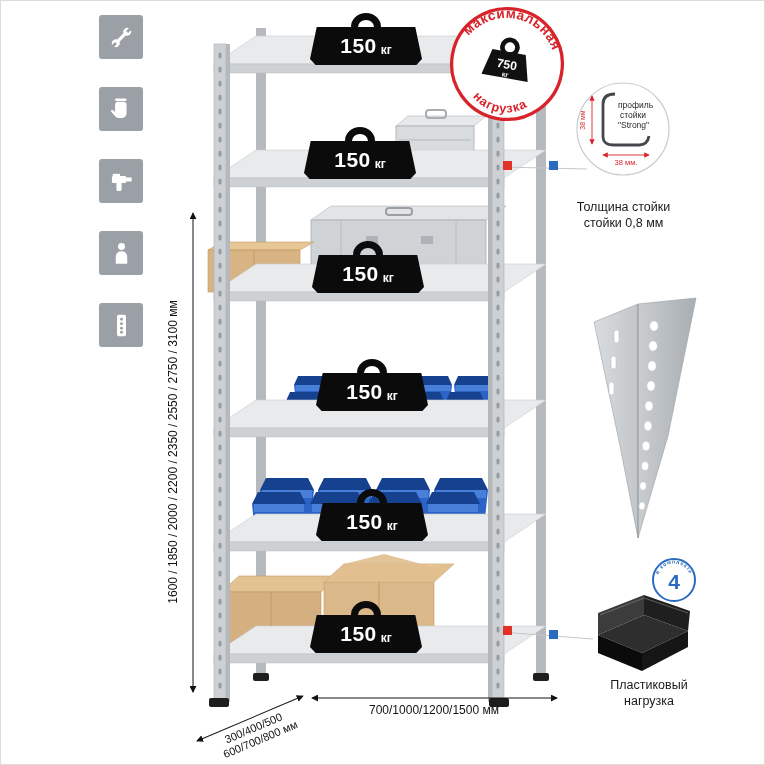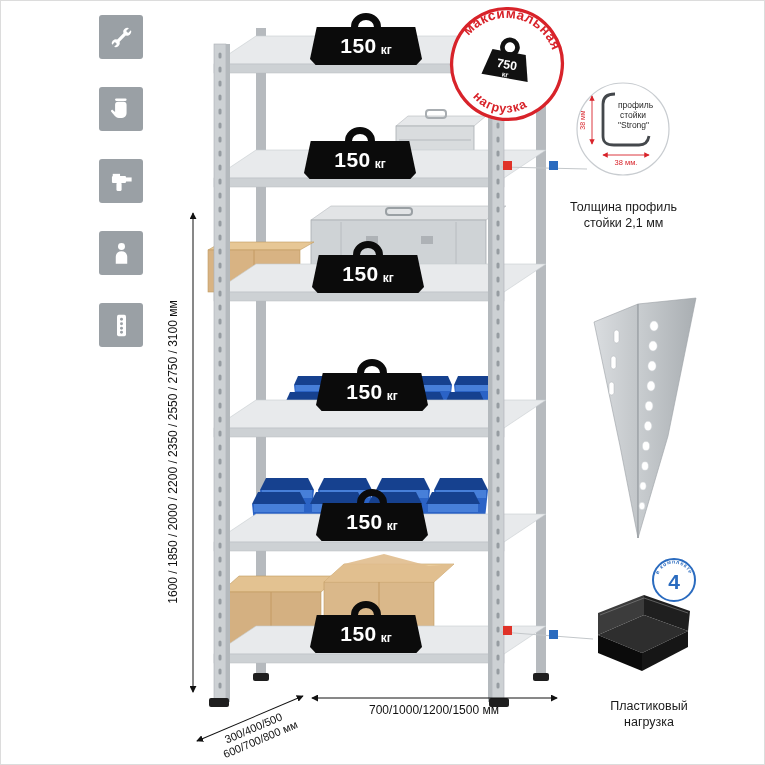--- a/index.html
+++ b/index.html
@@ -18,21 +18,21 @@
   .w-body { position:relative; height:38px; background:#0b0b0b;
             clip-path:polygon(6% 0,94% 0,100% 84%,95% 100%,5% 100%,0 84%);
             display:flex; align-items:center; justify-content:center; gap:4px; color:#fff; }
   .w-num { font-size:21px; font-weight:bold; letter-spacing:.5px; }
   .w-unit { font-size:12px; font-weight:bold; margin-top:7px; }
 
   .stamp { position:absolute; left:445px; top:2px; width:122px; height:122px; transform:rotate(10deg); }
 
   .caption { position:absolute; text-align:center; font-size:12.5px; color:#1a1a1a; line-height:1.3; }
   .cap-profile { left:550px; top:198px; width:145px; }
-  .cap-foot { left:578px; top:697px; width:140px; }
+  .cap-foot { left:578px; top:676px; width:140px; }
 
   .abs { position:absolute; }
 </style>
 </head>
 <body>
 
 <div class="stage">
 
   <div class="icon-col">
     <div class="tile">
@@ -263,22 +263,22 @@
     <line x1="17" y1="15" x2="17" y2="63" stroke="#d8232a" stroke-width="0.9" marker-start="url(#arrR)" marker-end="url(#arrR)"></line>
     <text transform="rotate(-90 10 39)" x="10" y="39" text-anchor="middle" font-size="7" fill="#d8232a">38 мм</text>
     <line x1="28" y1="74" x2="74" y2="74" stroke="#d8232a" stroke-width="0.9" marker-start="url(#arrR)" marker-end="url(#arrR)"></line>
     <text x="51" y="84" text-anchor="middle" font-size="7.5" fill="#d8232a">38 мм.</text>
     <text x="43" y="27" font-size="8.5" fill="#2a2a2a">профиль</text>
     <text x="45" y="37" font-size="8.5" fill="#2a2a2a">стойки</text>
     <text x="43" y="47" font-size="8.5" fill="#2a2a2a">"Strong"</text>
   </svg>
 
   <div class="caption cap-profile">
-    <div>Толщина профиль</div>
-    <div>стойки 2,1 мм</div>
+    <div>Толщина стойки</div>
+    <div>стойки 0,8 мм</div>
   </div>
 
   <svg class="abs" style="left:585px;top:295px" width="115" height="250" viewBox="0 0 115 250">
     <defs>
       <linearGradient id="gL" x1="0" y1="0" x2="1" y2="0">
         <stop offset="0" stop-color="#dadde0"></stop>
           <stop offset="1" stop-color="#c2c6c9"></stop>
       </linearGradient>
       <linearGradient id="gR" x1="0" y1="0" x2="1" y2="0">
         <stop offset="0" stop-color="#c9cdd0"></stop>

